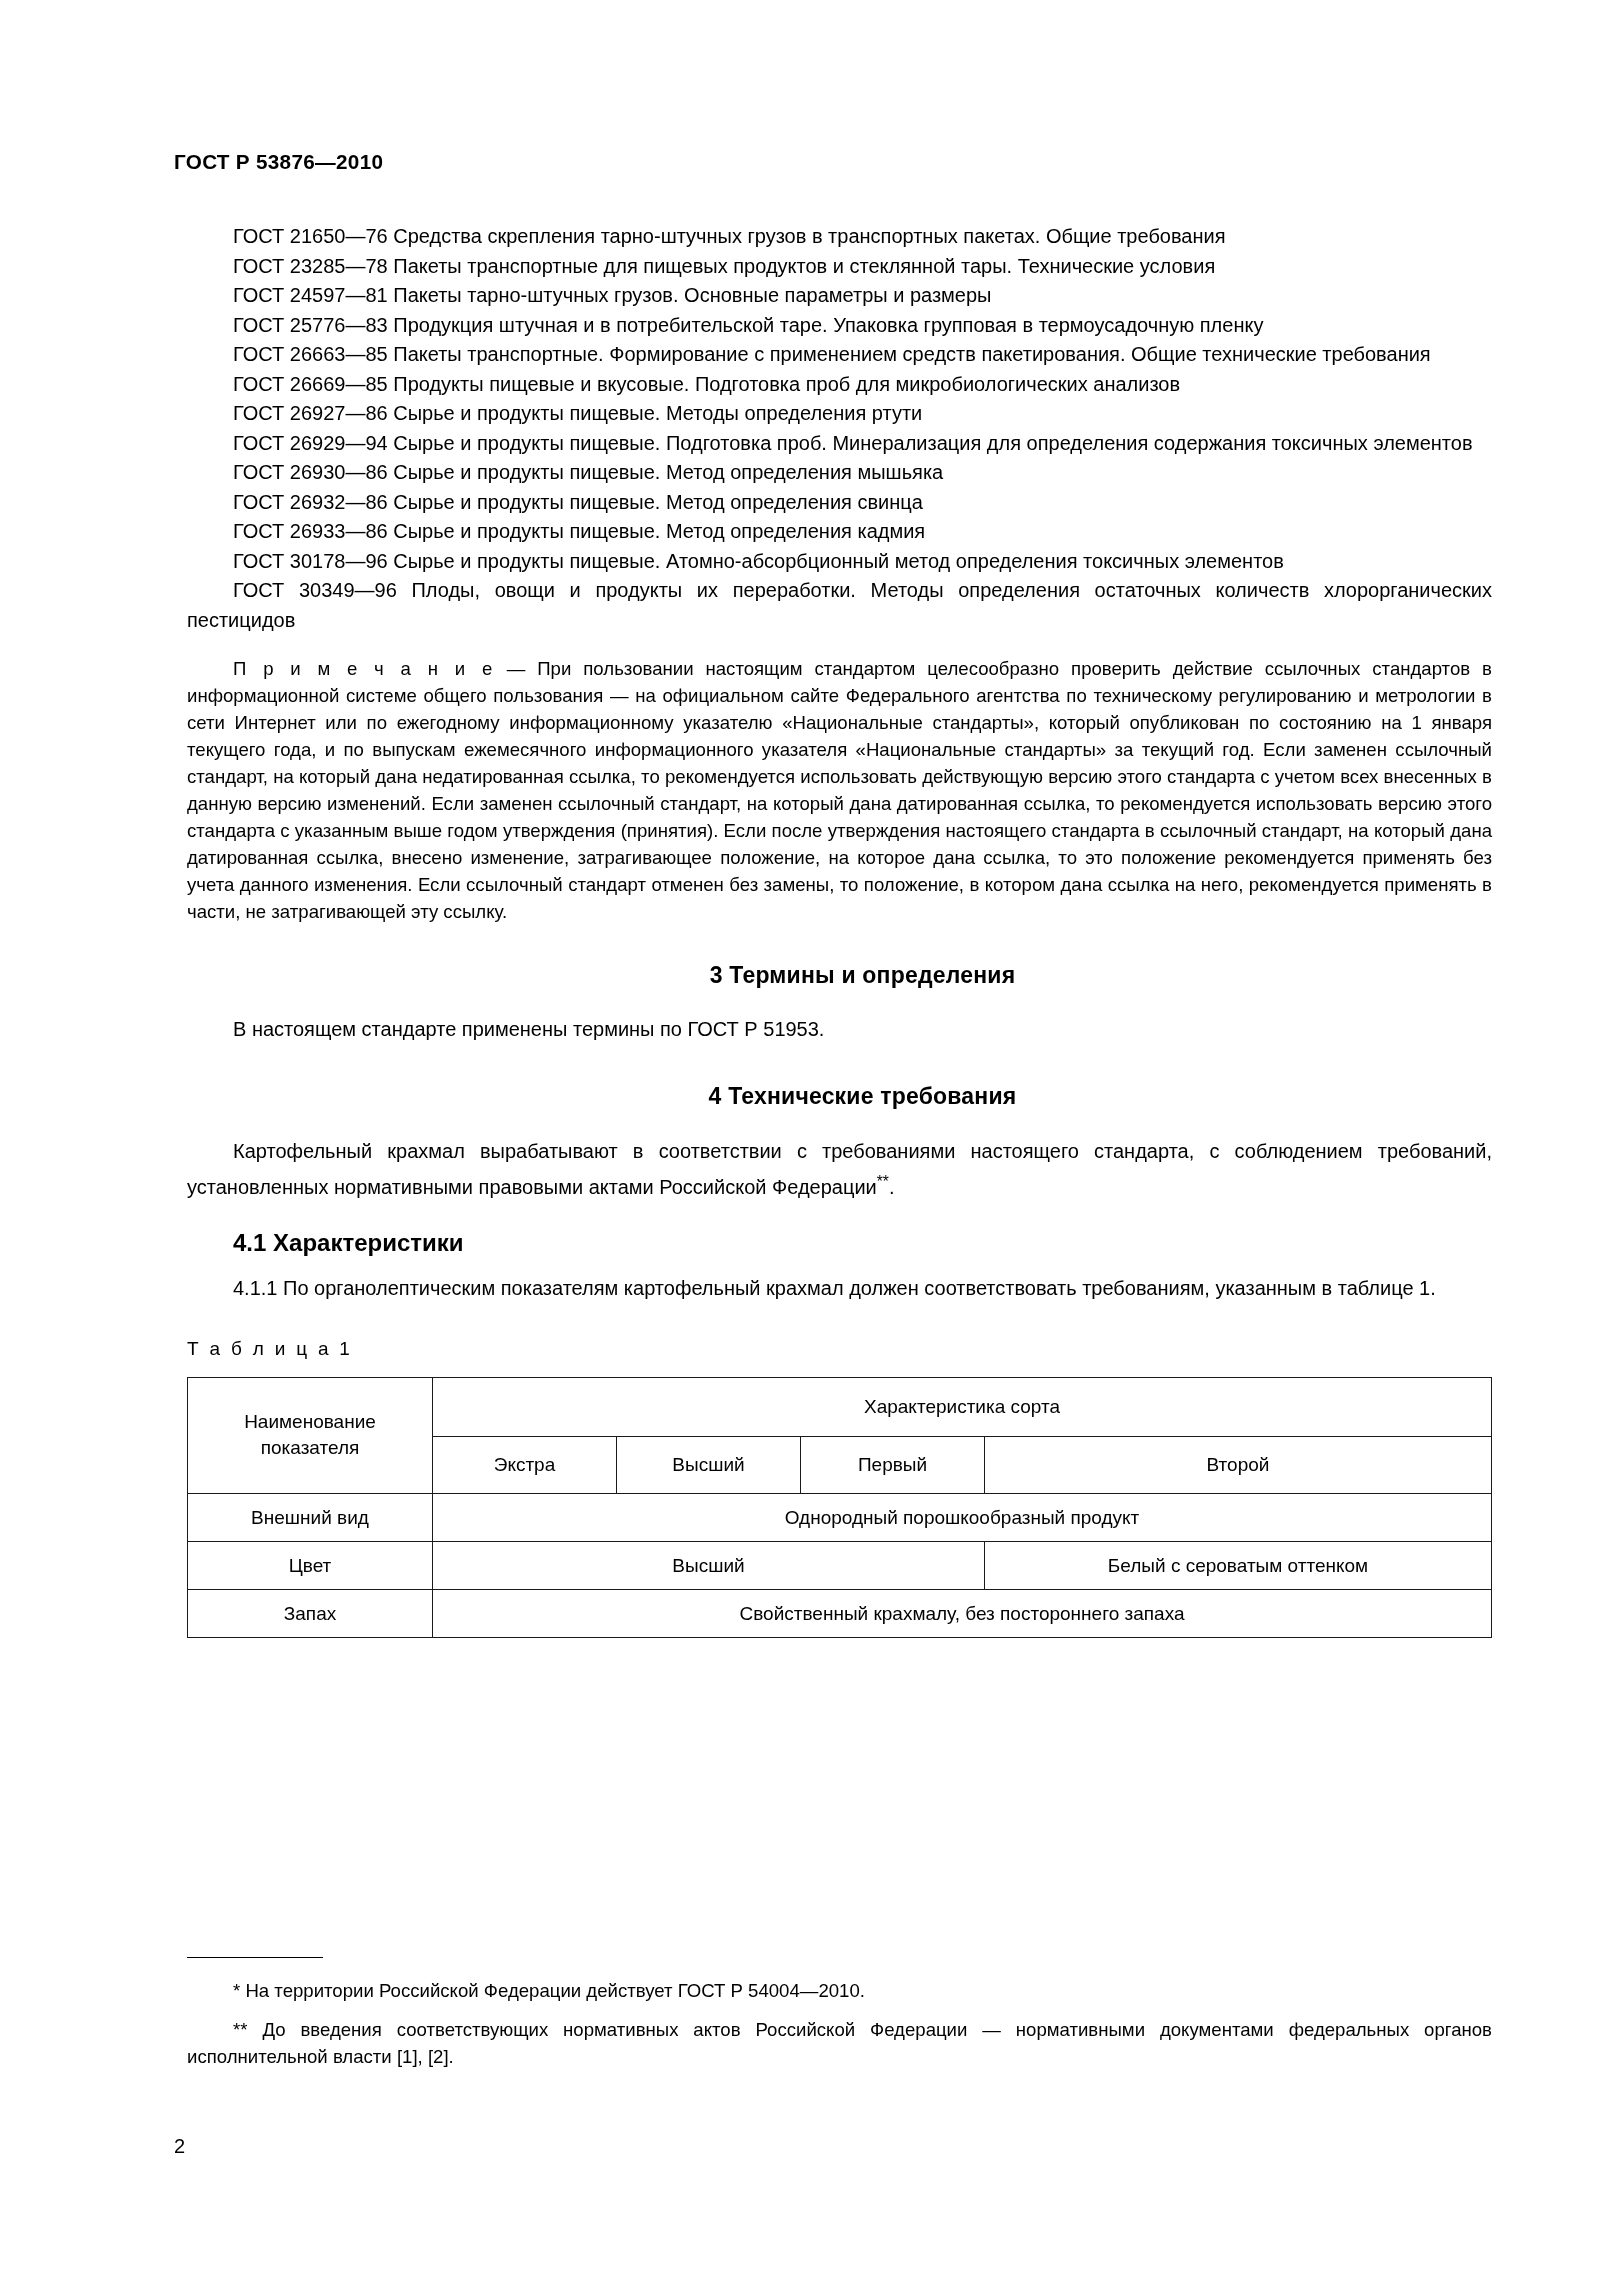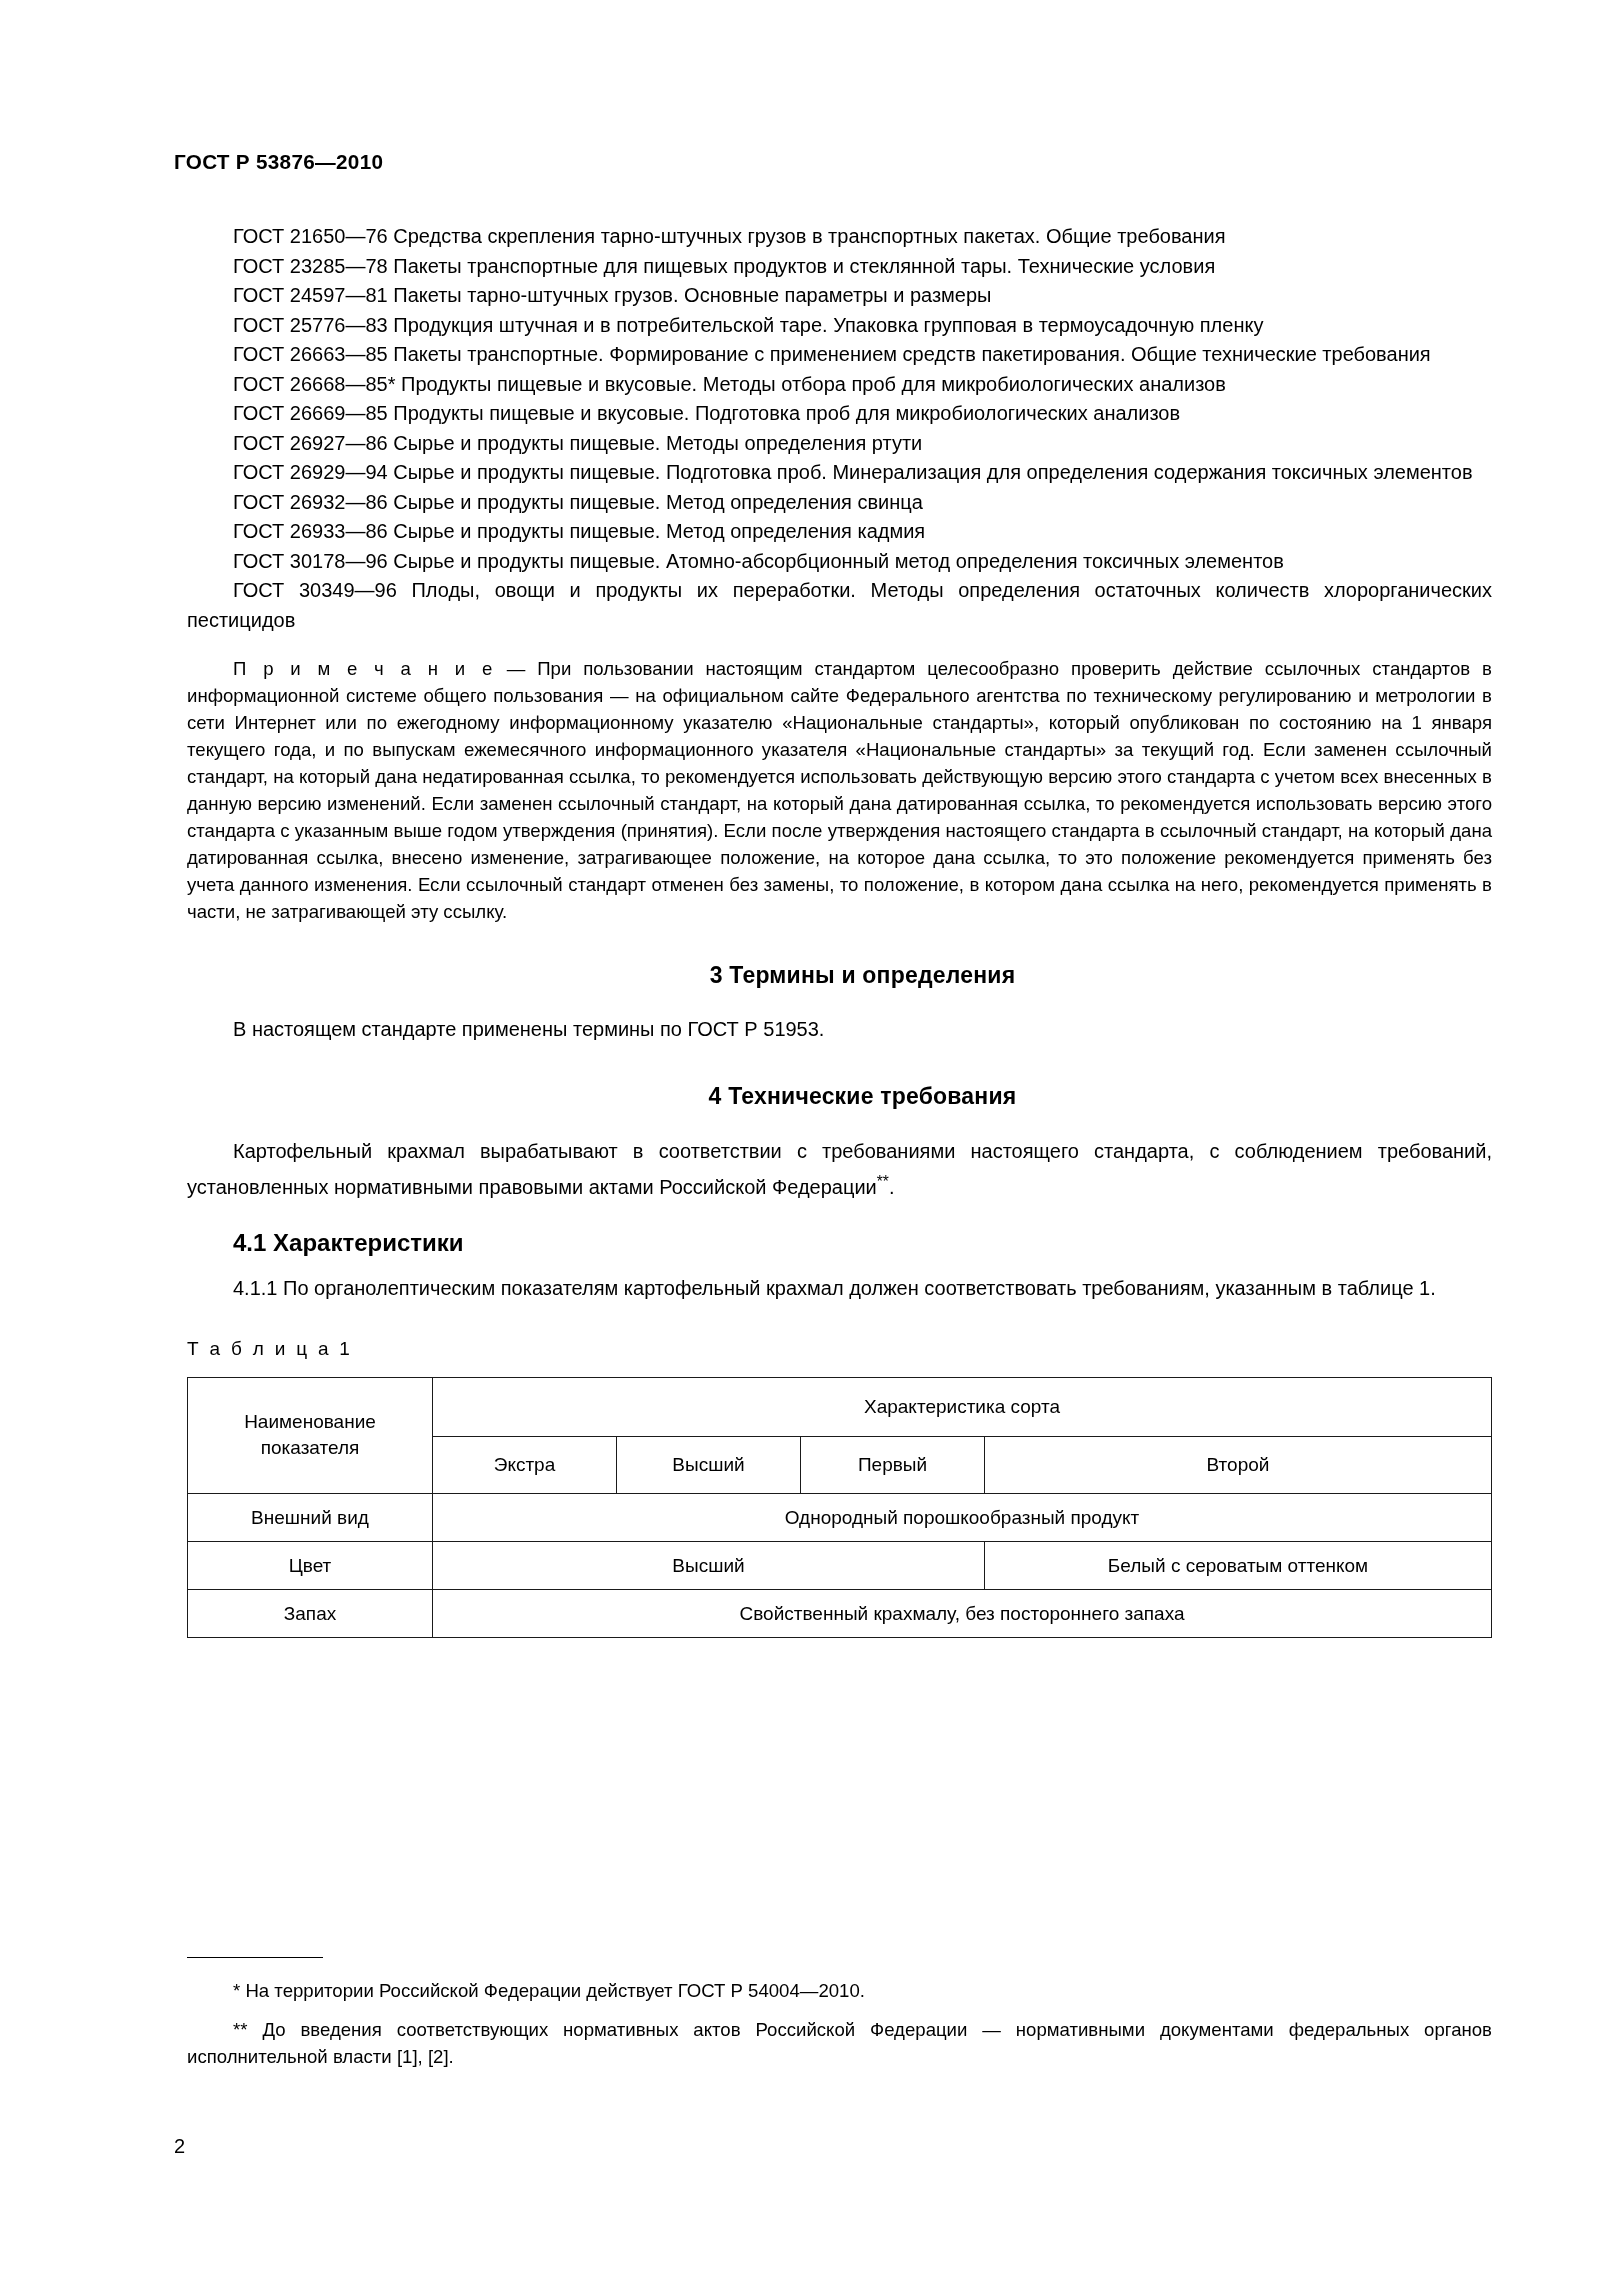--- a/index.html
+++ b/index.html
@@ -169,34 +169,34 @@
     </p>
     <p class="ref">
       <span class="gost-code">ГОСТ 25776—83</span>
       <span>Продукция штучная и в потребительской таре. Упаковка групповая в термоусадочную пленку</span>
     </p>
     <p class="ref">
       <span class="gost-code">ГОСТ 26663—85</span>
       <span>Пакеты транспортные. Формирование с применением средств пакетирования. Общие технические требования</span>
     </p>
     <p class="ref">
-      <span class="gost-code">ГОСТ 26668—85*</span>
-      <span>Продукты пищевые и вкусовые. Методы отбора проб для микробиологических анализов</span>
-    </p>
-    <p class="ref">
       <span class="gost-code">ГОСТ 26669—85</span>
       <span>Продукты пищевые и вкусовые. Подготовка проб для микробиологических анализов</span>
     </p>
     <p class="ref">
       <span class="gost-code">ГОСТ 26927—86</span>
       <span>Сырье и продукты пищевые. Методы определения ртути</span>
     </p>
     <p class="ref">
       <span class="gost-code">ГОСТ 26929—94</span>
       <span>Сырье и продукты пищевые. Подготовка проб. Минерализация для определения содержания токсичных элементов</span>
+    </p>
+    <p class="ref">
+      <span class="gost-code">ГОСТ 26930—86</span>
+      <span>Сырье и продукты пищевые. Метод определения мышьяка</span>
     </p>
     <p class="ref">
       <span class="gost-code">ГОСТ 26932—86</span>
       <span>Сырье и продукты пищевые. Метод определения свинца</span>
     </p>
     <p class="ref">
       <span class="gost-code">ГОСТ 26933—86</span>
       <span>Сырье и продукты пищевые. Метод определения кадмия</span>
     </p>
     <p class="ref">

